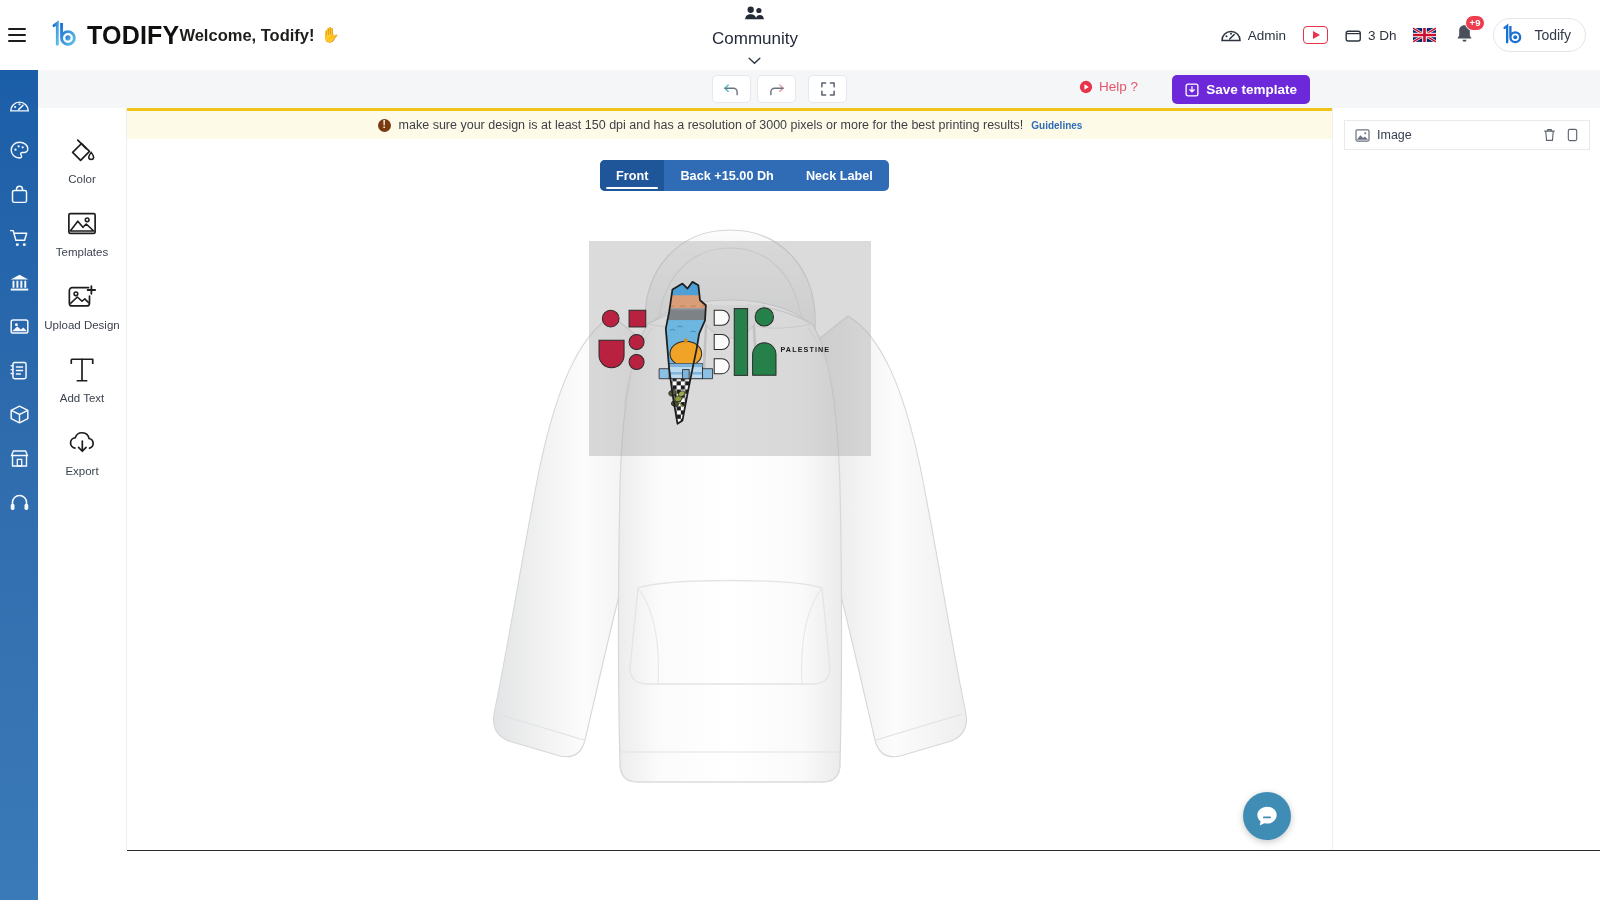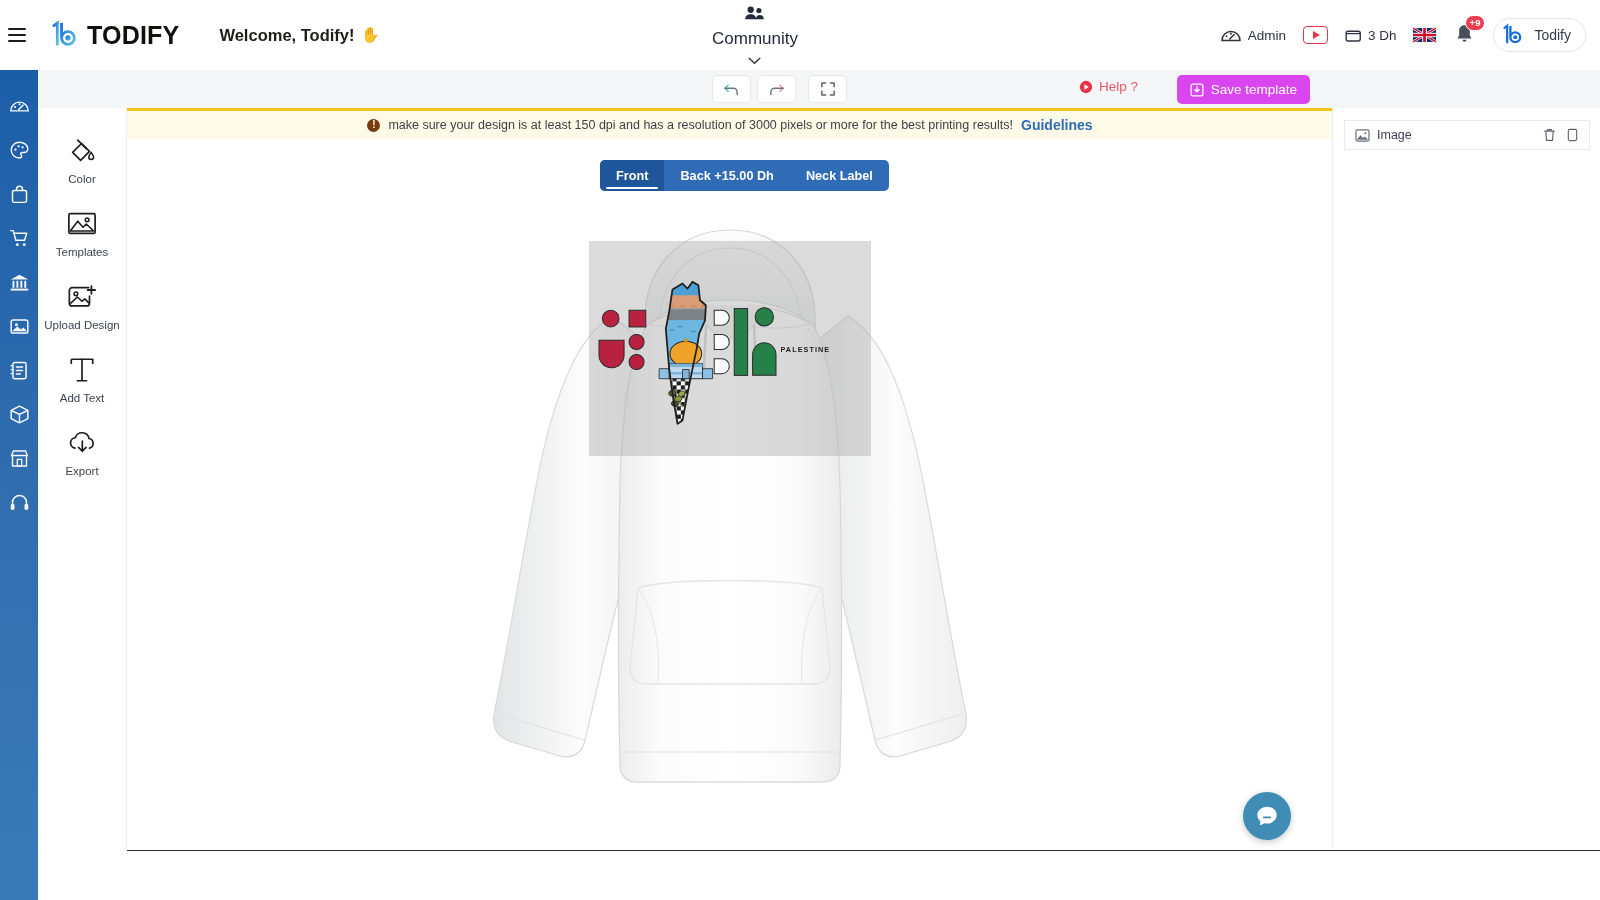--- a/index.html
+++ b/index.html
@@ -25,21 +25,21 @@
   .hamburger i:nth-child(1) { width: 18px; }
   .hamburger i:nth-child(2) { width: 18px; }
   .hamburger i:nth-child(3) { width: 18px; }
 
   .logo-wrap { display: flex; align-items: center; margin-left: 14px; gap: 5px; }
   .logo-mark { width: 34px; height: 30px; }
   .logo-text {
     font-size: 25px; font-weight: bold; letter-spacing: .2px; color: #10100f;
   }
   .welcome {
-    margin-left: 40px; font-size: 16.5px; font-weight: bold; color: #1d1d1b;
+    font-size: 16.5px; font-weight: bold; color: #1d1d1b;
     display: flex; align-items: center; gap: 7px;
   }
   .wave { font-size: 15px; }
 
   .community {
     position: absolute; left: 712px; top: 50%; transform: translateY(-50%);
     display: flex; align-items: center; gap: 8px; cursor: pointer; flex-direction: column;
   }
   .community .ctext { font-size: 17px; color: #232b3a; font-weight: 500; }
 
@@ -106,38 +106,38 @@
     border-radius: 5px; display: flex; align-items: center; justify-content: center;
     cursor: pointer;
   }
   .helpbtn {
     position: absolute; right: 186px; top: 79px; display: flex; align-items: center;
     gap: 6px; cursor: pointer; z-index: 26;
   }
   .helpbtn .htext { font-size: 13.5px; color: #e8556a; }
   .savebtn {
     position: absolute; right: 14px; top: 75px; height: 29px;
-    background: #d946ef; color: #fff; border: none; border-radius: 5px;
+    background: #6d28d9; color: #fff; border: none; border-radius: 5px;
     padding: 0 13px; font-size: 13.5px; font-family: "Liberation Sans", sans-serif;
     display: flex; align-items: center; gap: 7px; cursor: pointer; z-index: 26;
-    font-weight: 400;
+    font-weight: 700;
   }
 
   
   .canvas-area {
     position: absolute; left: 127px; top: 108px; width: 1206px; height: 742px;
     background: #ffffff; border-right: 1px solid #eceef1; overflow: hidden; z-index: 10;
   }
   .notice {
     position: absolute; left: 0; top: 0; width: 1206px; height: 31px;
     background: #fdfbe8; border-top: 3px solid #f0c419;
     display: flex; align-items: center; justify-content: center; gap: 8px;
   }
   .notice .ntext { font-size: 12.5px; color: #3d3f45; }
-  .notice .nlink { font-size: 14px; color: #2f6cb5; font-weight: bold; cursor: pointer; }
+  .notice .nlink { font-size: 10px; color: #2f6cb5; font-weight: bold; cursor: pointer; }
   .warn-ico {
     width: 13px; height: 13px; border-radius: 50%; background: #7a3a10; color: #fdfbe8;
     font-size: 10px; font-weight: bold; display: flex; align-items: center;
     justify-content: center; flex: none; line-height: 1;
   }
 
   .view-tabs {
     position: absolute; left: 473px; top: 52px; height: 31px;
     background: #2f6cb5; border-radius: 5px; display: flex; overflow: hidden;
   }

